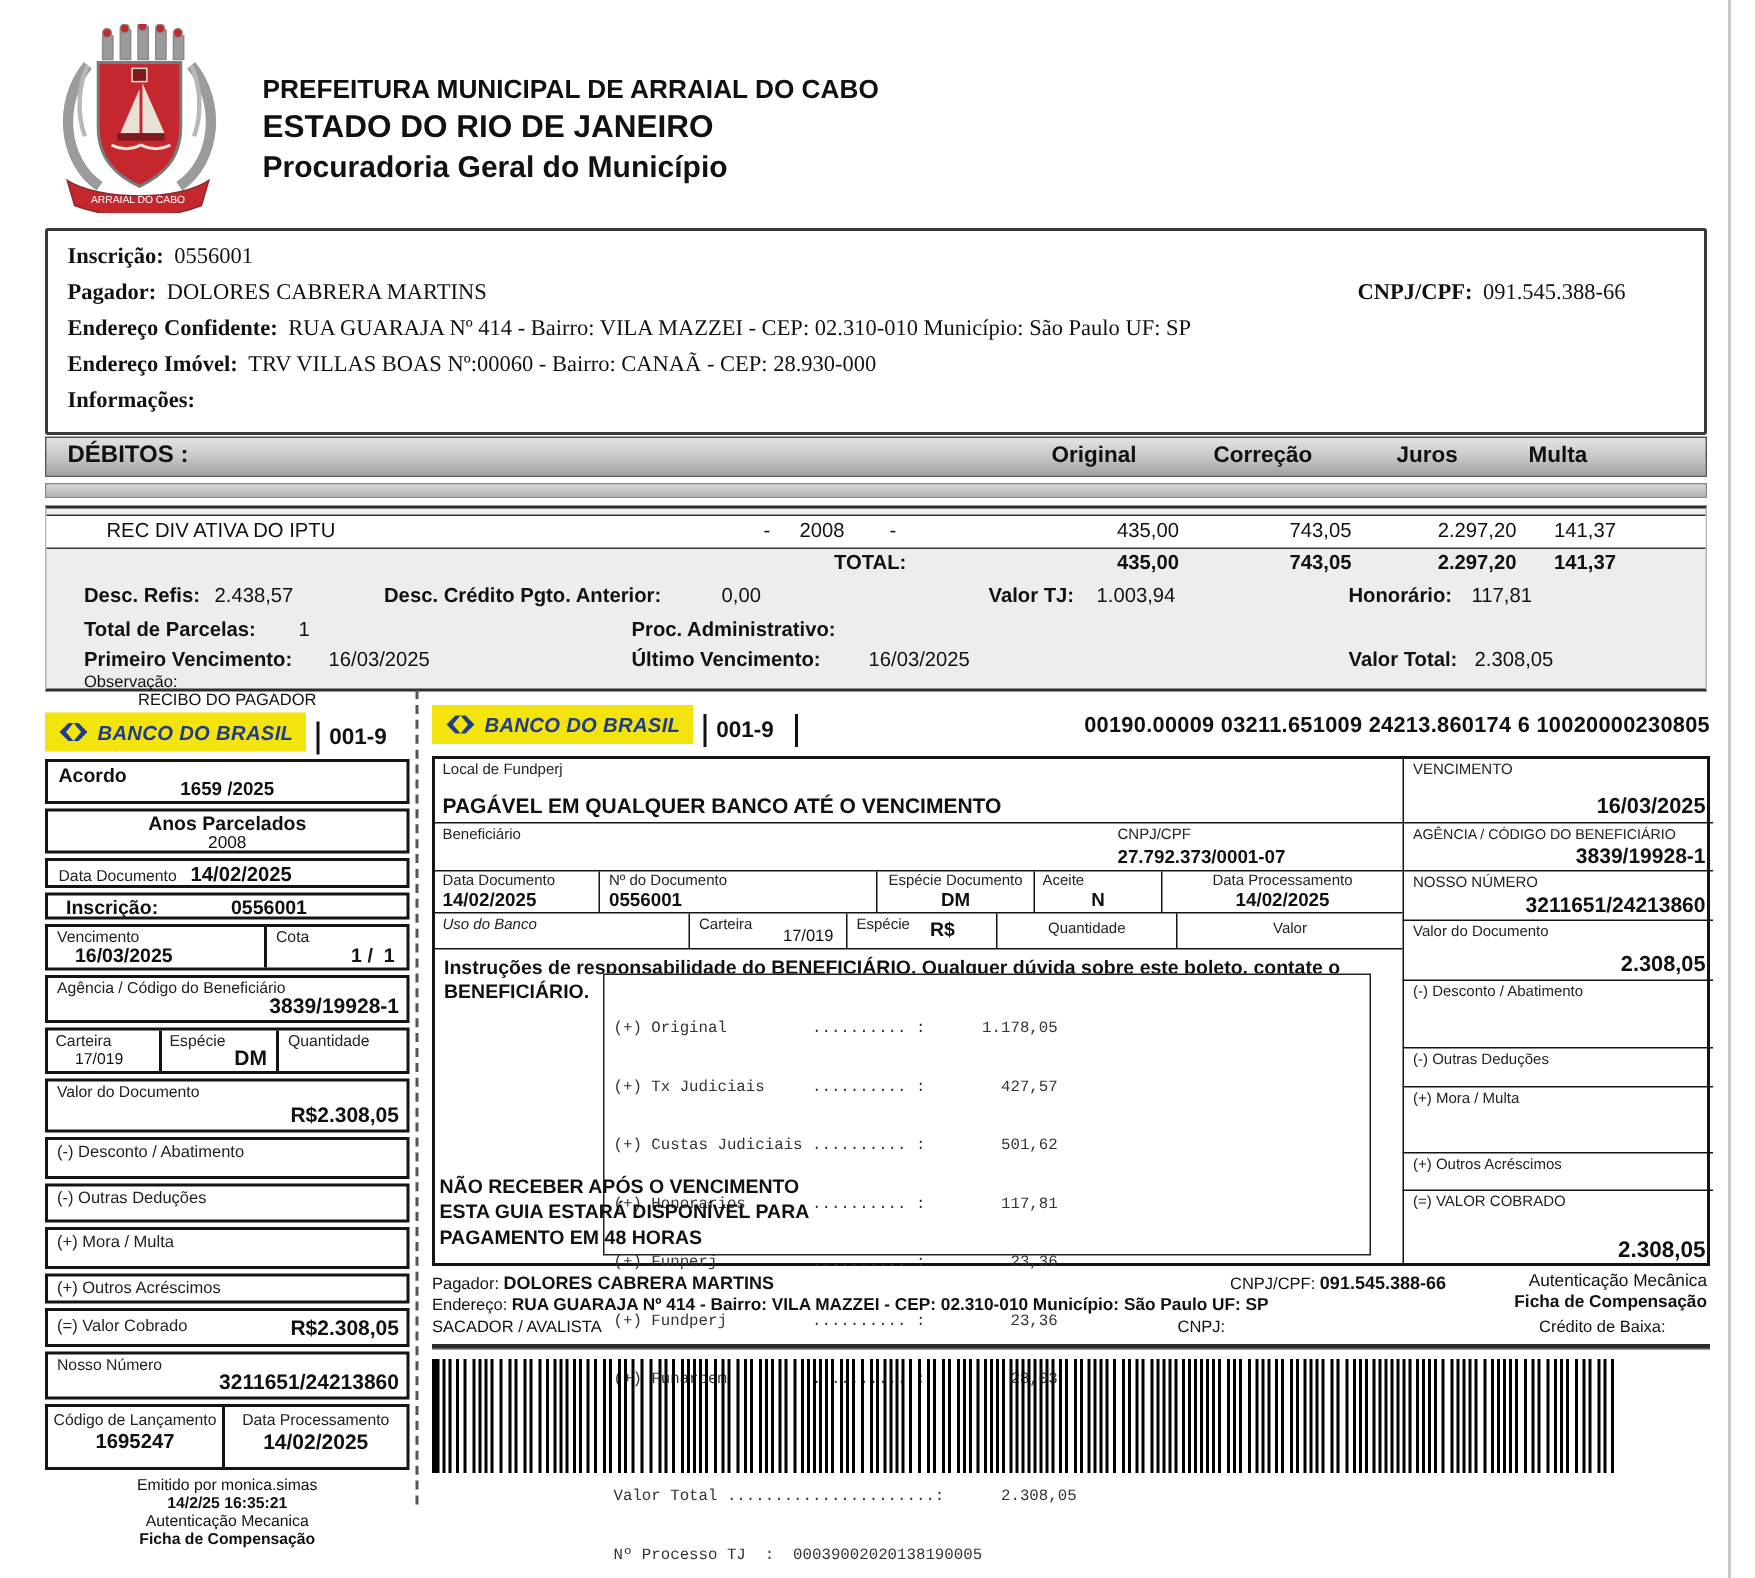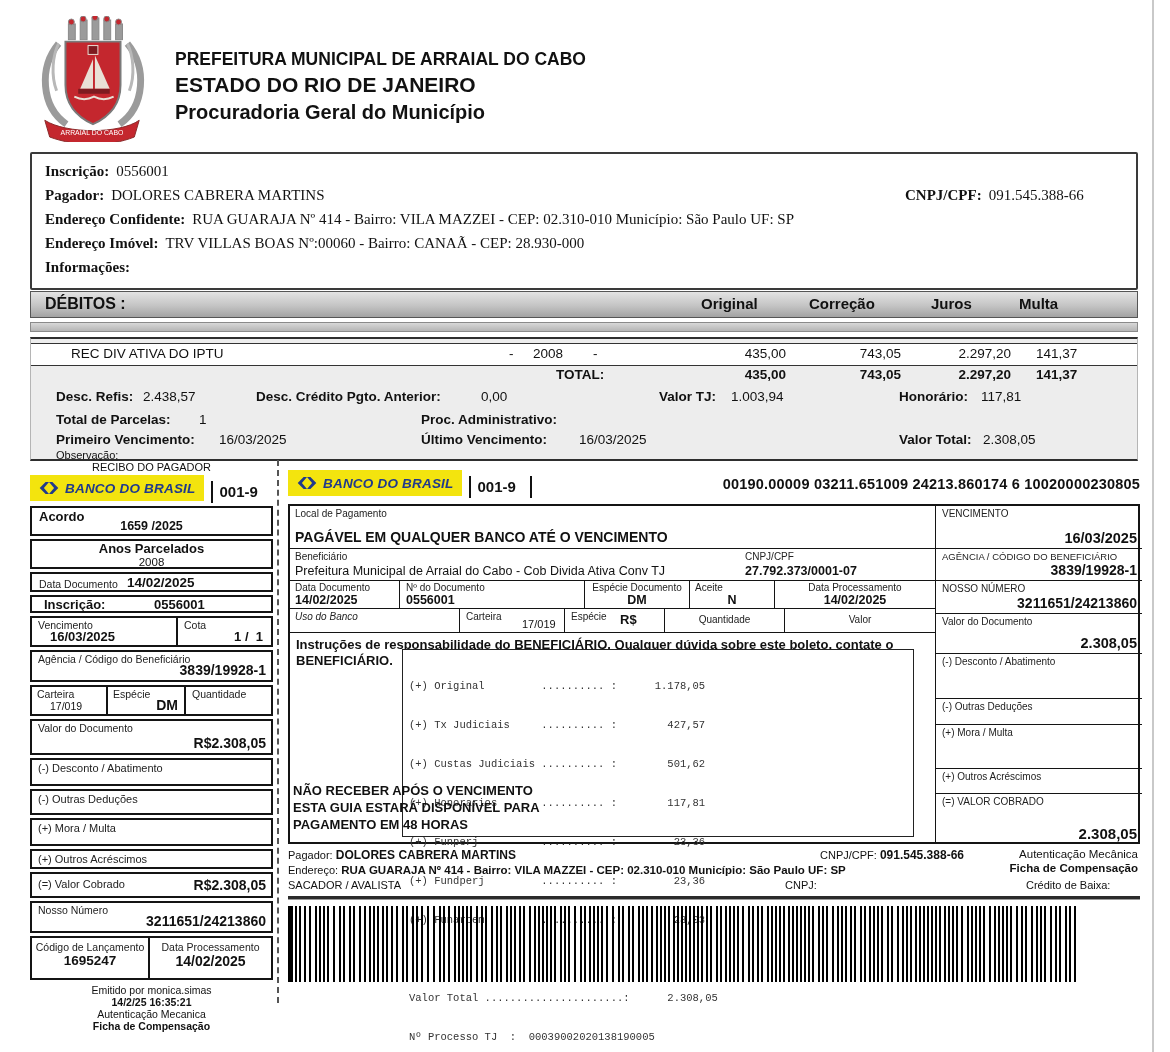--- a/index.html
+++ b/index.html
@@ -262,27 +262,26 @@
         <path d="M24 9 L17 2 L13 2 L19 9 L13 16 L17 16 Z" fill="#203a8c"></path>
       </svg>
       <span class="bbname">BANCO DO BRASIL</span>
     </span><span class="vdiv"></span><span class="b" style="font-size:15px;vertical-align:middle;">001-9</span><span class="vdiv" style="margin-left:14px;"></span>
     <span class="b" style="position:absolute;right:0;top:6px;font-size:14.5px;letter-spacing:.2px;">00190.00009 03211.651009 24213.860174 6 10020000230805</span>
   </div>
 
   <div id="btable" style="position:relative;height:340px;">
 
     <div class="cellline" style="left:0;top:0;width:645px;height:43px;">
-      <span class="lbl" style="position:absolute;left:5px;top:2px;">Local de Pagamento</span>
+      <span class="lbl" style="position:absolute;left:5px;top:2px;">Local de Fundperj</span>
       <span class="b" style="position:absolute;left:5px;bottom:3px;font-size:14px;">PAGÁVEL EM QUALQUER BANCO ATÉ O VENCIMENTO</span>
     </div>
 
     <div class="cellline" style="left:0;top:43px;width:645px;height:32px;">
       <span class="lbl" style="position:absolute;left:5px;top:2px;">Beneficiário</span>
-      <span style="position:absolute;left:5px;bottom:2px;font-size:12.5px;">Prefeitura Municipal de Arraial do Cabo - Cob Divida Ativa Conv TJ</span>
       <span class="lbl" style="position:absolute;left:455px;top:2px;">CNPJ/CPF</span>
       <span class="b" style="position:absolute;left:455px;bottom:2px;font-size:12.5px;">27.792.373/0001-07</span>
     </div>
 
     <div class="cellline" style="left:0;top:75px;width:645px;height:28px;">
       <div class="cr" style="left:0;top:0;height:100%;width:110px;">
         <span class="lbl" style="position:absolute;left:5px;top:1px;">Data Documento</span>
         <span class="b" style="position:absolute;left:5px;bottom:1px;font-size:12.5px;">14/02/2025</span>
       </div>
       <div class="cr" style="left:110px;top:0;height:100%;width:185px;">

